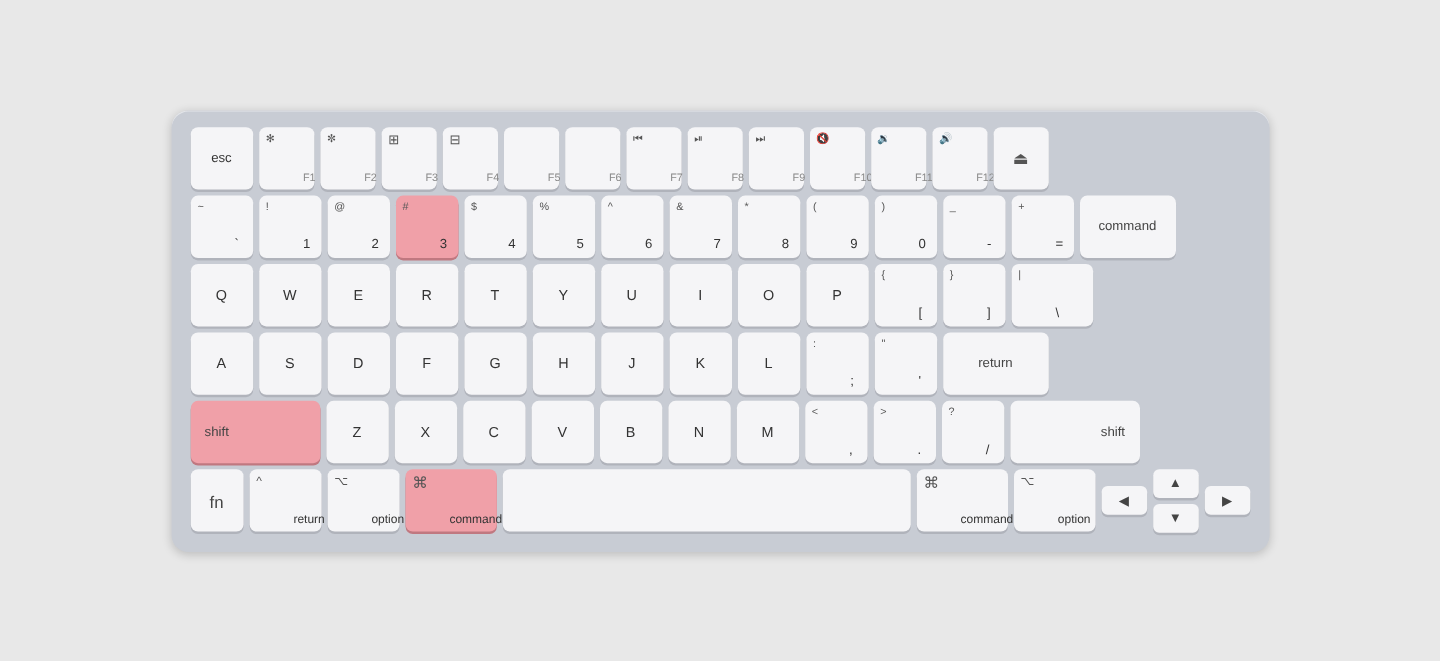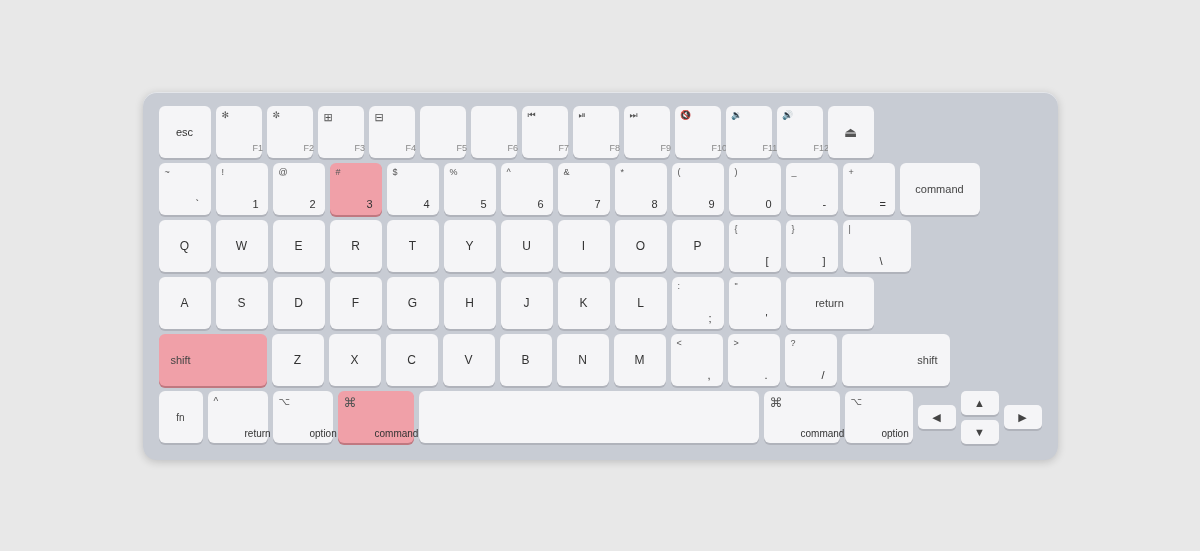--- a/index.html
+++ b/index.html
@@ -442,21 +442,21 @@
       <div style="flex:1;display:flex;align-items:center;justify-content:flex-end;padding-right:6px;width:100%;">
         <span style="font-size:11px;color:#444;">shift</span>
       </div>
     </div>
   </div>
 
   <div class="row" style="align-items:center;">
 
     <div class="key w-fn-key">
       <div style="flex:1;display:flex;align-items:center;justify-content:center;width:100%;">
-        <span style="font-size:10px;color:#444;">fn</span>
+        <span style="font-size:14px;color:#444;">fn</span>
       </div>
     </div>
 
     <div class="key w-control">
       <span class="key-top" style="font-size:10px;">^</span>
       <span class="key-bottom" style="font-size:10px;">return</span>
     </div>
 
     <div class="key w-option">
       <span class="key-top" style="font-size:10px;">⌥</span>

